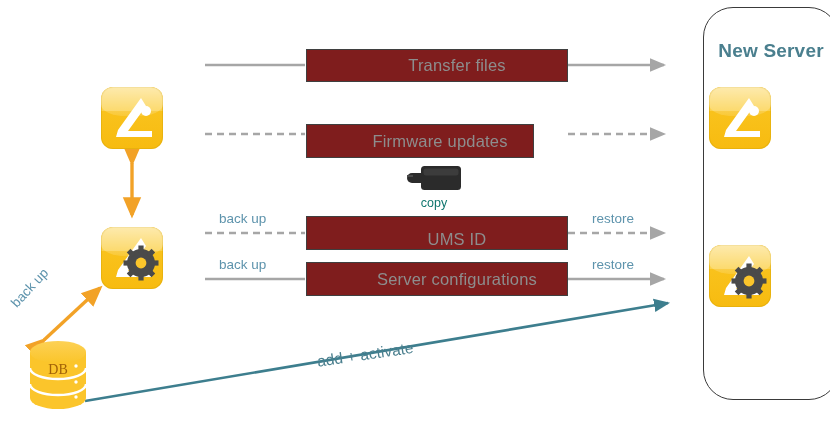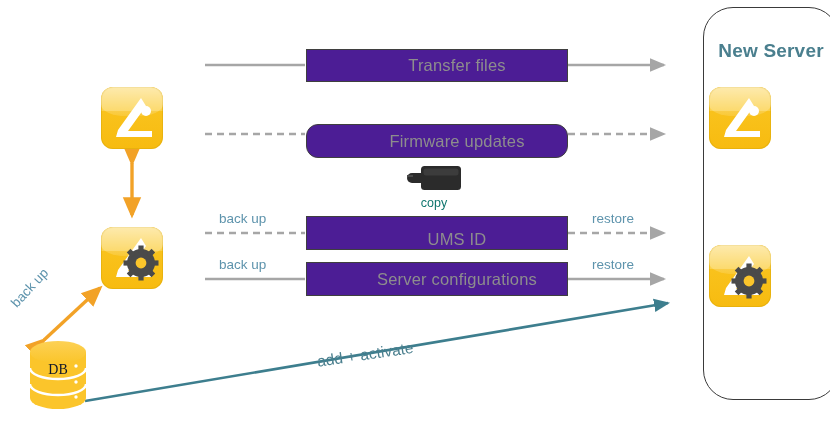--- a/index.html
+++ b/index.html
@@ -56,21 +56,21 @@
   }
   .app-icon .glyph {
     position: absolute;
     left: 0; top: 0; width: 100%; height: 100%;
   }
 
   
   .center-box {
     position: absolute;
     border: 1.3px solid #3f3f3f;
-    background: #4c1d95;
+    background: #7f1d1d;
     box-sizing: border-box;
     display: flex;
     align-items: center;
     justify-content: center;
     font-size: 16.5px;
     color: #8d8d8d;
     letter-spacing: 0.2px;
     padding-left: 40px;
   }
 
@@ -79,21 +79,21 @@
     font-size: 13.5px;
     color: #5d93ac;
     white-space: nowrap;
   }
   #db-label {
     position: absolute;
     left: 30px; top: 362px; width: 56px;
     text-align: center;
     font-size: 14px;
     font-family: "Liberation Serif", serif;
-    color: #0f172a;
+    color: #a16207;
     pointer-events: none;
   }
   #backup-diag-label {
     position: absolute;
     left: 8px; top: 300px;
     font-size: 13.5px;
     color: #5d93ac;
     transform: rotate(-47deg);
     transform-origin: left top;
     white-space: nowrap;
@@ -247,21 +247,21 @@
         </g>
         <circle cx="0" cy="0" r="5.4" fill="#fbc52b"></circle>
       </g>
     </svg>
   </div>
 
   <div class="center-box" style="left:306px; top:49px; width:262px; height:33px;">
     <span>Transfer files</span>
   </div>
 
-  <div class="center-box" style="left:306px; top:124px; width:262px; height:34px;border-radius:12px;">
+  <div class="center-box" style="left:306px; top:124px; width:228px; height:34px;">
     <span>Firmware updates</span>
   </div>
 
   <div class="center-box" style="left:306px; top:216px; width:262px; height:34px;align-items:flex-end;">
     <span>UMS ID</span>
   </div>
 
   <div class="center-box" style="left:306px; top:262px; width:262px; height:34px;">
     <span>Server configurations</span>
   </div>

